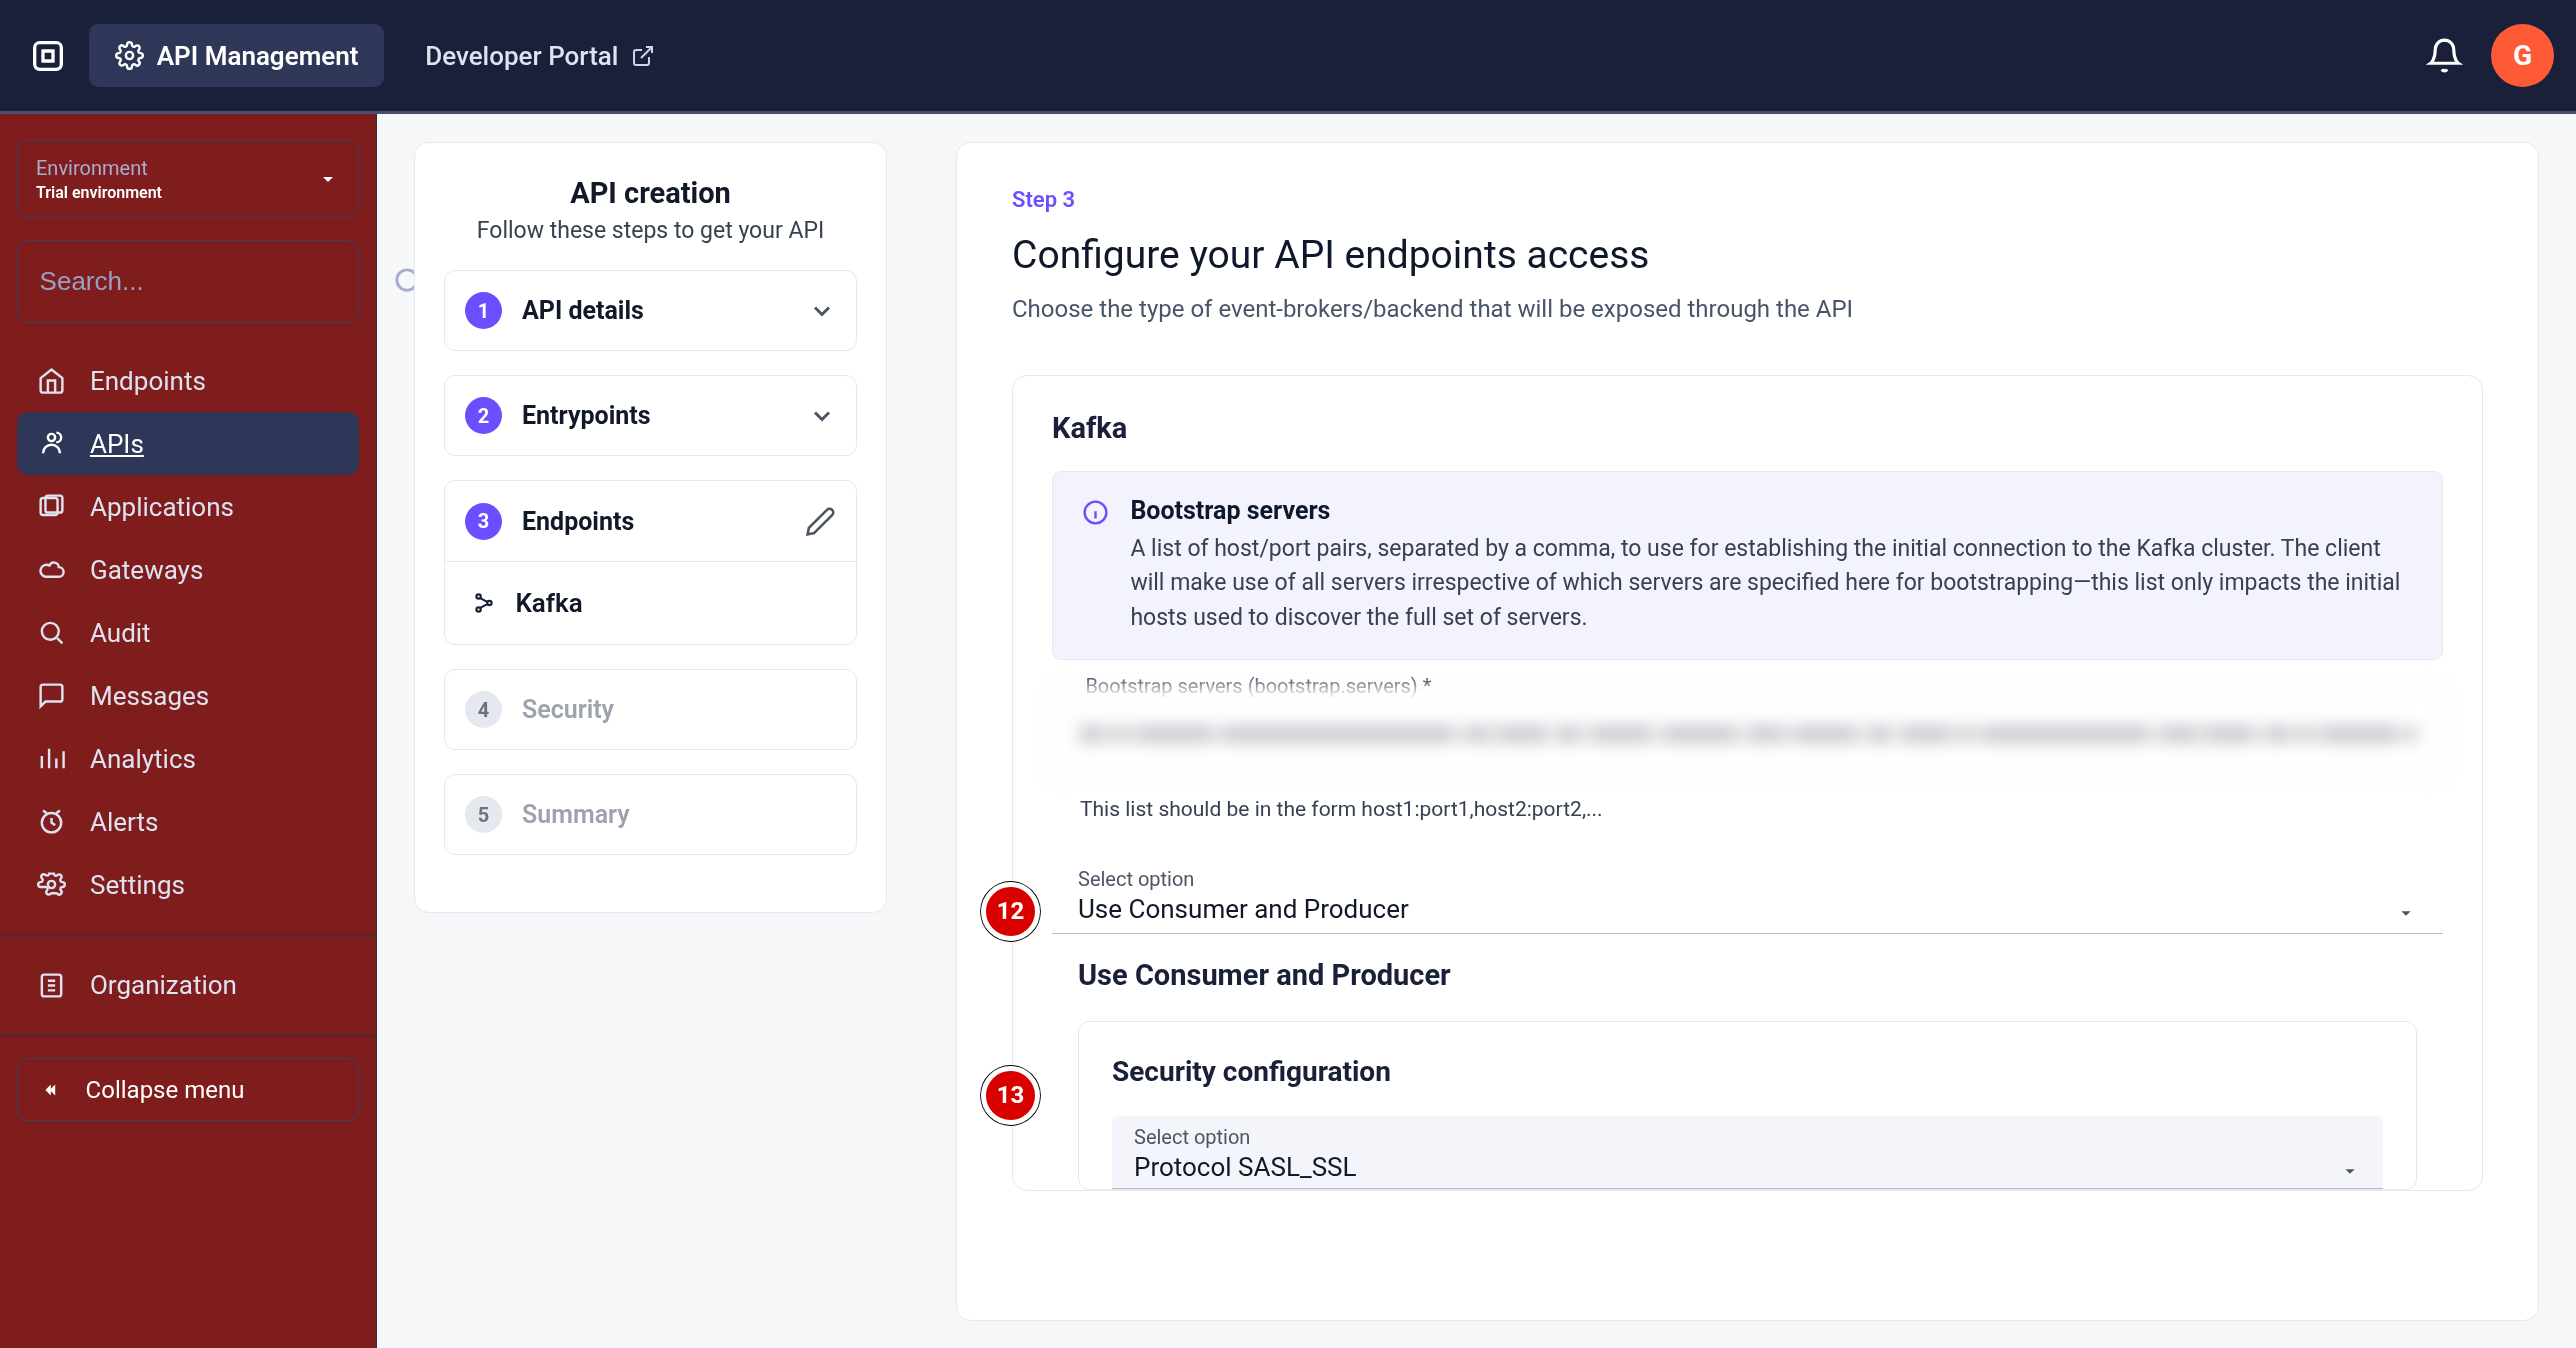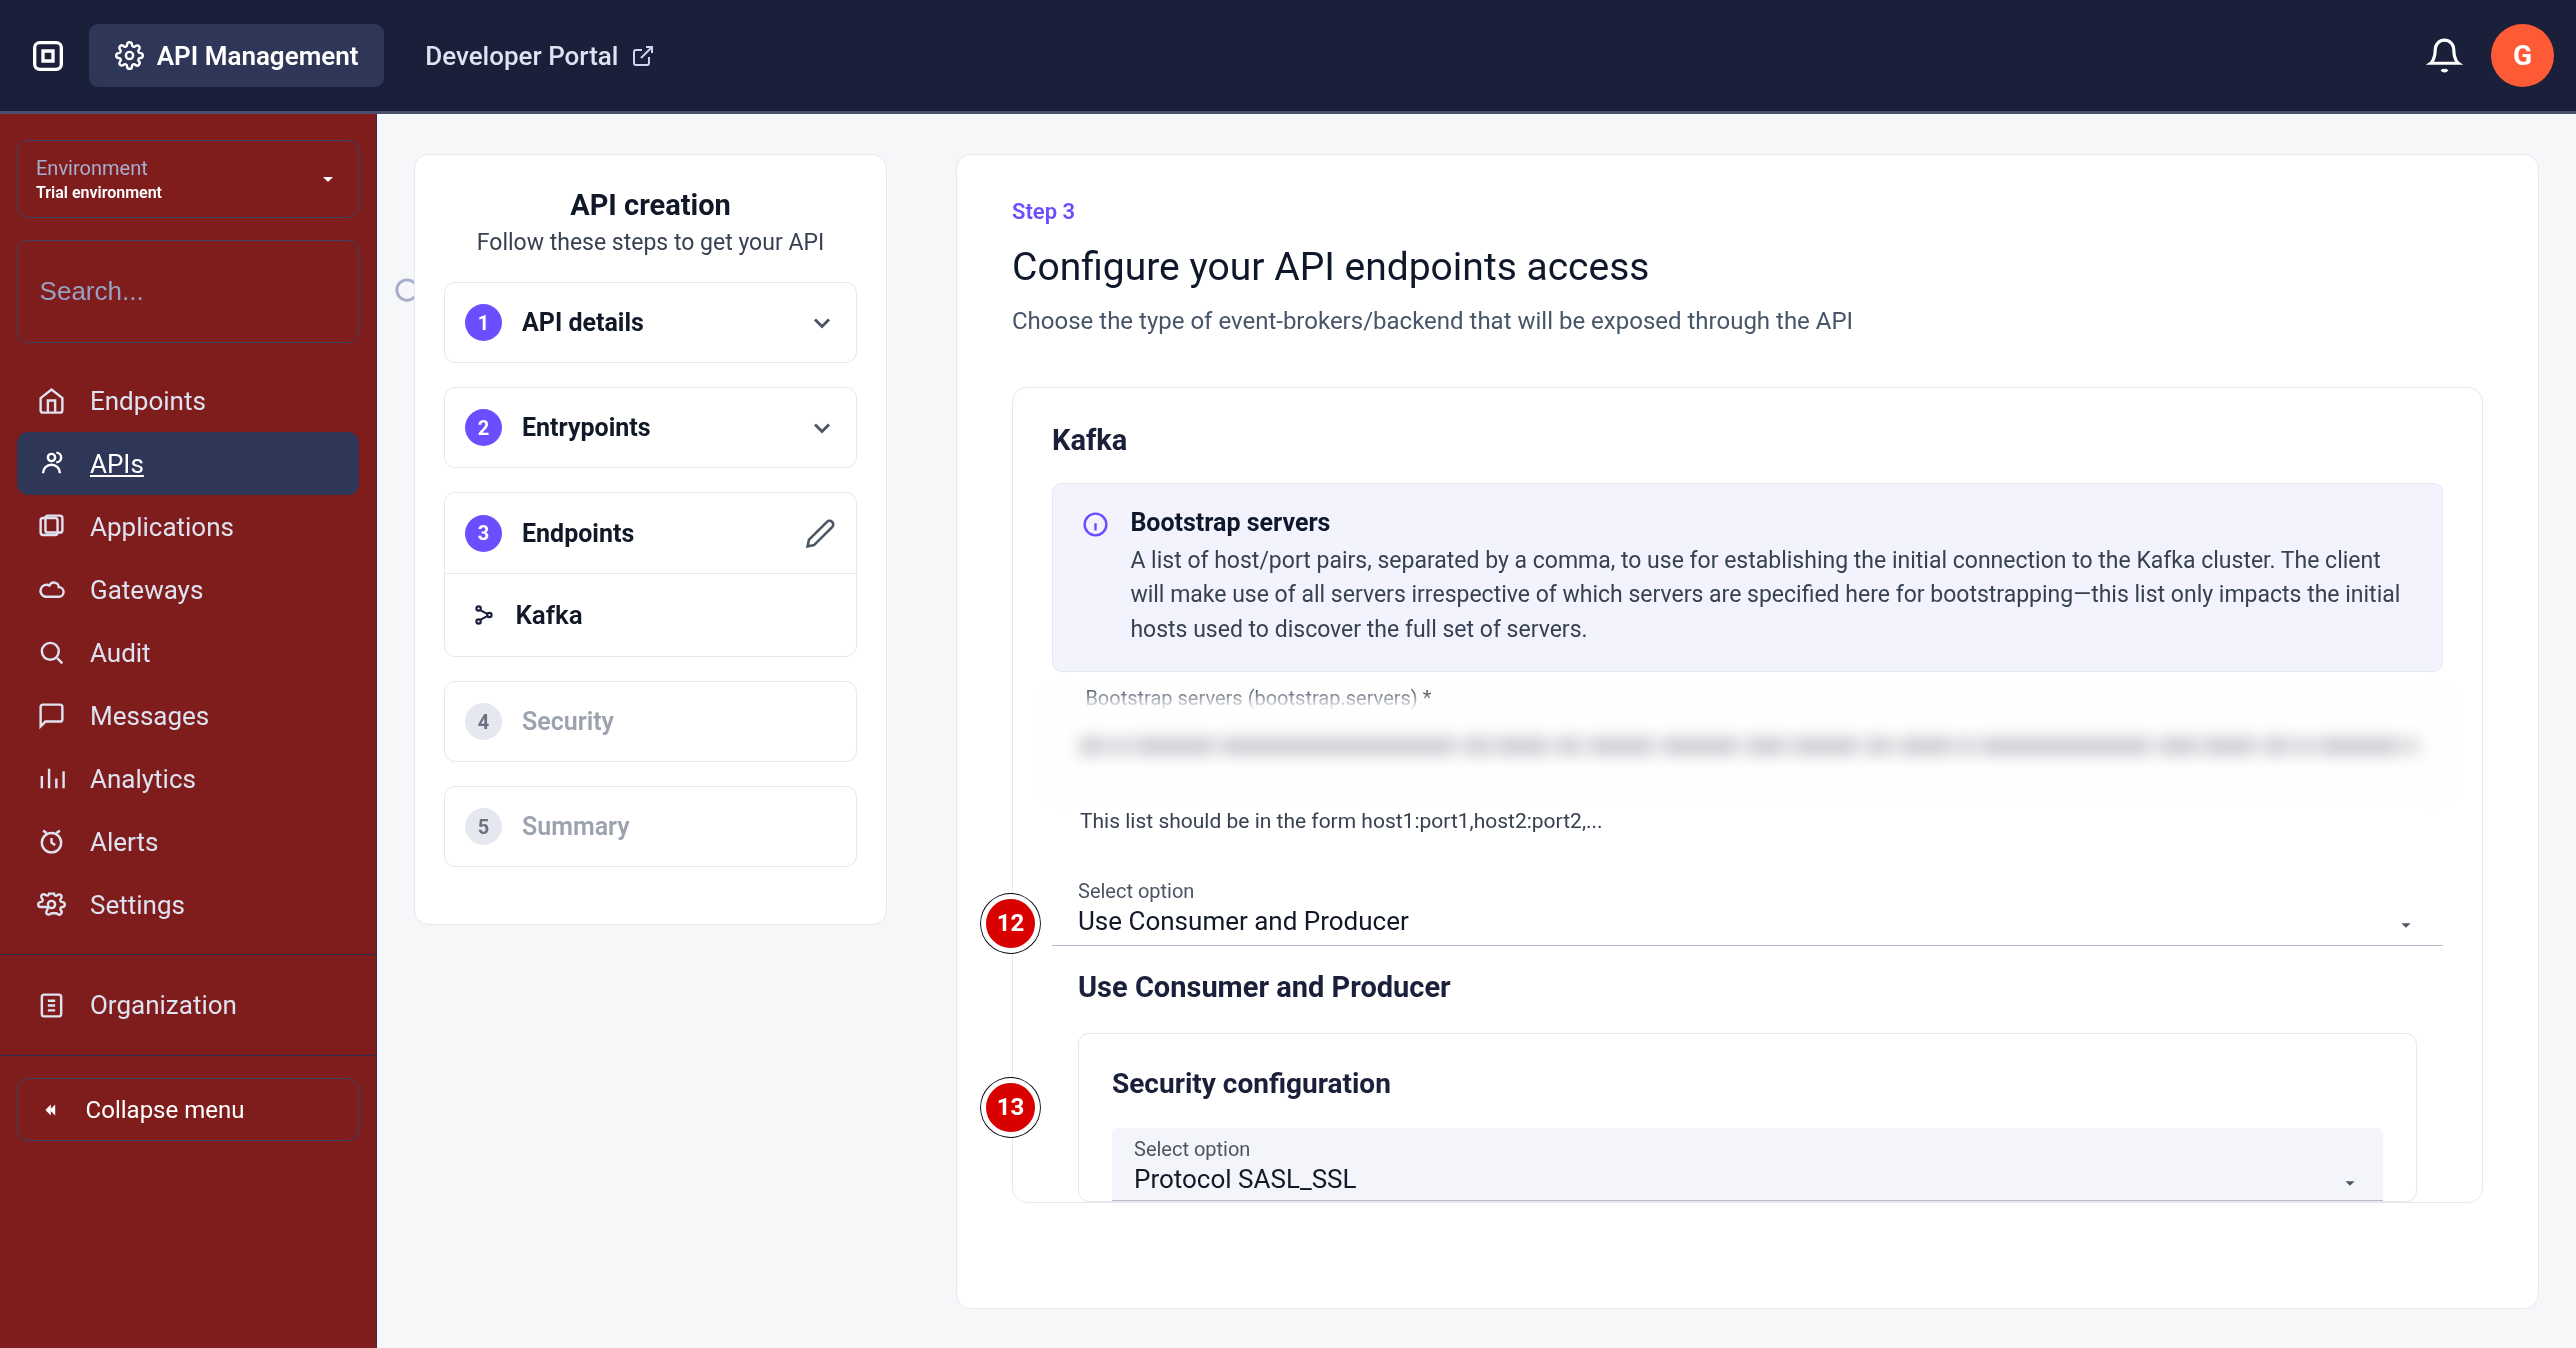--- a/index.html
+++ b/index.html
@@ -13,30 +13,30 @@
 .topbar-spacer { flex:1; }
 .bell-slot, .avatar-slot { width:63px; height:63px; display:flex; align-items:center; justify-content:center; }
 .avatar { width:63px; height:63px; border-radius:50%; background:#ff5a36; color:#fff; font-size:28px; font-weight:700; display:flex; align-items:center; justify-content:center; }
 
 .shell { display:flex; height:calc(1349px - 114px); }
 .sidebar { width:377px; background:#7f1d1d; display:flex; flex-direction:column; padding:26px 16.6px 0 16.6px; gap:0; border-right:0.9px solid #2a3050; }
 .env-box { border:1.4px solid #3a4166; border-radius:11px; padding:14.7px 18.4px; display:flex; align-items:center; justify-content:space-between; cursor:pointer; margin-bottom:22px; }
 .env-box .labels { display:flex; flex-direction:column; gap:3.7px; }
 .env-box .sub { color:#a7adce; font-size:20px; }
 .env-box .val { color:#fff; font-size:16px; font-weight:600; }
-.search-box { border:1.4px solid #3a4166; border-radius:11px; height:103px; display:flex; align-items:center; padding:0 22px; gap:16.6px; margin-bottom:26px; }
+.search-box { border:1.4px solid #3a4166; border-radius:11px; height:83px; display:flex; align-items:center; padding:0 22px; gap:16.6px; margin-bottom:26px; }
 .search-box input { flex:1; background:none; border:none; outline:none; color:#fff; font-size:26px; }
 .search-box input::placeholder { color:#9aa0c2; }
 .nav-item { height:63px; border-radius:11px; display:flex; align-items:center; gap:22px; padding:0 18.4px; color:#dfe2f0; font-size:26px; cursor:pointer; }
 .nav-item.active { background:#2f3758; color:#fff;text-decoration:underline; }
 .nav-item .icon { width:33px; height:33px; display:flex; align-items:center; justify-content:center; flex-shrink:0; }
 .sidebar-divider { height:0.9px; background:#2a3050; margin:18.4px -16.6px; }
 .collapse-btn { border:0.9px solid #3a4166; border-radius:11px; height:63px; display:flex; align-items:center; gap:20px; padding:0 22px; color:#fff; font-size:24px; cursor:pointer; margin-bottom:22px; margin-top:3.7px; }
 
-.main { flex:1; display:flex; padding:40px 37px; gap:69px; overflow:hidden;justify-content:space-between; }
+.main { flex:1; display:flex; padding:28px 37px; gap:69px; overflow:hidden;justify-content:space-between; }
 .stepper-card { width:473px; background:#fff; border:0.9px solid #e6e8f0; border-radius:14.7px; padding:33px 29px; height:fit-content; }
 .stepper-head { text-align:center; margin-bottom:26px; }
 .stepper-head h2 { font-size:29px; font-weight:700; color:#111827; margin-bottom:7.4px; }
 .stepper-head p { font-size:23px; color:#374151; }
 .step-row { height:81px; border:0.9px solid #e6e8f0; border-radius:11px; display:flex; align-items:center; padding:0 20px; gap:20px; margin-bottom:24px; cursor:pointer; }
 .step-row .bullet { width:37px; height:37px; border-radius:50%; background:#6b4eff; color:#fff; font-size:20px; font-weight:700; display:flex; align-items:center; justify-content:center; flex-shrink:0; }
 .step-row.muted .bullet { background:#e6e8f0; color:#6b7280; }
 .step-row .label { flex:1; font-size:25px; font-weight:700; color:#111827; }
 .step-row.muted .label { color:#9ca3af; font-weight:600; }
 .step-row .chev { color:#4b5563; }

